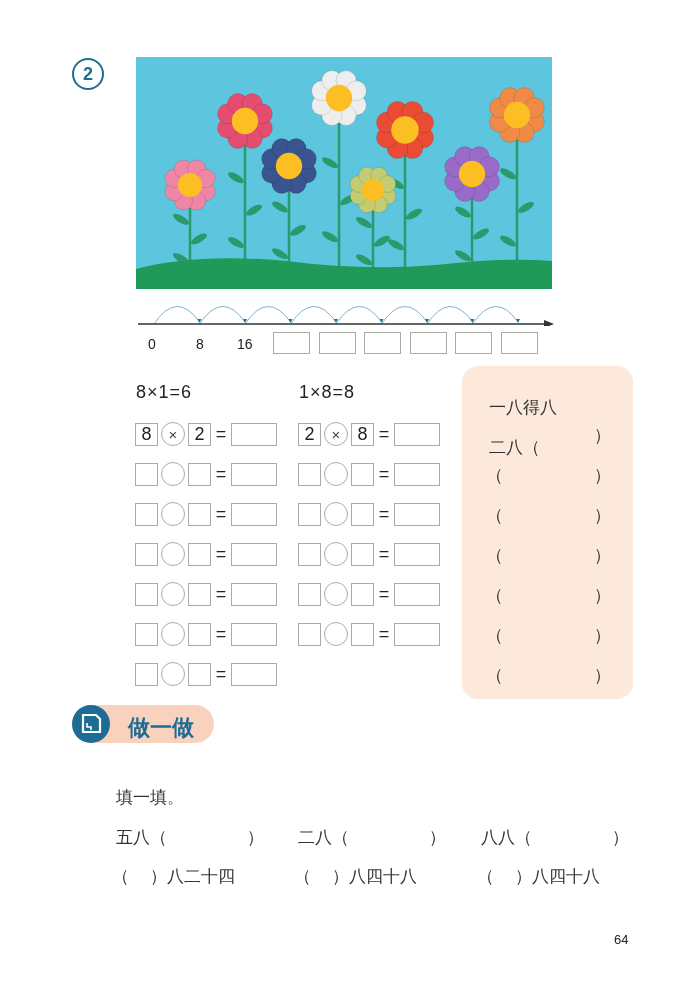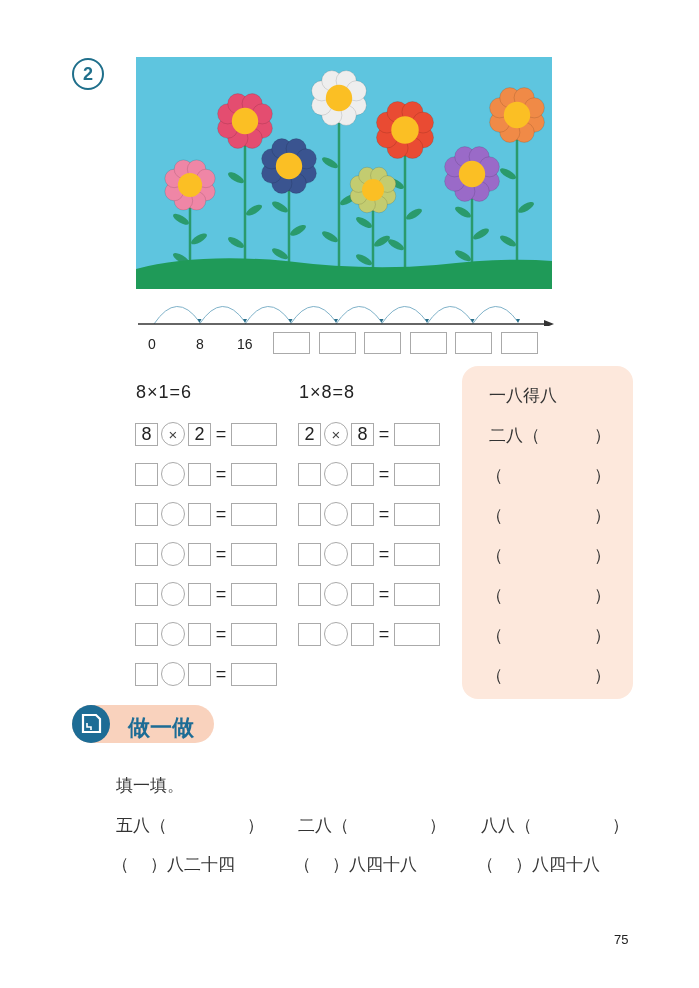--- a/index.html
+++ b/index.html
@@ -10,21 +10,21 @@
   .numline{left:136px;top:296px;width:420px;height:70px;}
   .nl-label{font-size:14px;color:#222;}
   .nl-box{width:37px;height:22px;border:1.5px solid #aaa;box-sizing:border-box;background:#fff;}
   .eq-text{font-size:18px;color:#222;letter-spacing:1px;}
   .sq{width:23px;height:23px;border:1.5px solid #aaa;box-sizing:border-box;display:flex;align-items:center;justify-content:center;font-size:18px;background:#fff;}
   .circ{width:24px;height:24px;border:1.5px solid #aaa;border-radius:50%;box-sizing:border-box;display:flex;align-items:center;justify-content:center;font-size:15px;background:#fff;color:#444;}
   .eqsign{font-size:18px;width:14px;text-align:center;}
   .ans{width:46px;height:23px;border:1.5px solid #aaa;box-sizing:border-box;background:#fff;}
   .row{display:flex;align-items:center;gap:3px;}
   .panel{left:462px;top:366px;width:171px;height:333px;background:#fde8dc;border-radius:16px;}
-  .cn{font-family:"DejaVu Serif",serif;font-size:17px;color:#333;}
+  .cn{font-family:"DejaVu Serif",serif;font-size:17px;color:#333;margin-top:12px;}
   .paren{font-family:"DejaVu Serif",serif;font-size:17px;color:#333;}
   .doit{left:72px;top:705px;width:142px;height:38px;background:#f9d2bd;border-radius:19px;}
   .doit-icon{left:72px;top:705px;width:38px;height:38px;border-radius:50%;background:#1d6c95;}
   .doit-label{left:128px;top:713px;font-family:"DejaVu Serif",serif;font-size:22px;color:#1d6c95;font-weight:bold;}
   .page-num{left:614px;top:932px;font-size:13px;color:#222;}
 </style>
 </head>
 <body>
 
 <div class="abs num-badge">
@@ -327,13 +327,13 @@
 <span class="abs cn" style="left:481px;top:814px;">八八（</span>
 <span class="abs cn" style="left:612px;top:814px;">）</span>
 
 <span class="abs cn" style="left:112px;top:853px;">（</span>
 <span class="abs cn" style="left:150px;top:853px;text-align:center;">）八二十四</span>
 <span class="abs cn" style="left:294px;top:853px;">（</span>
 <span class="abs cn" style="left:332px;top:853px;text-align:center;">）八四十八</span>
 <span class="abs cn" style="left:477px;top:853px;">（</span>
 <span class="abs cn" style="left:515px;top:853px;">）八四十八</span>
 
-<span class="abs page-num">75</span>
+<span class="abs page-num">64</span>
 
 </body></html>

